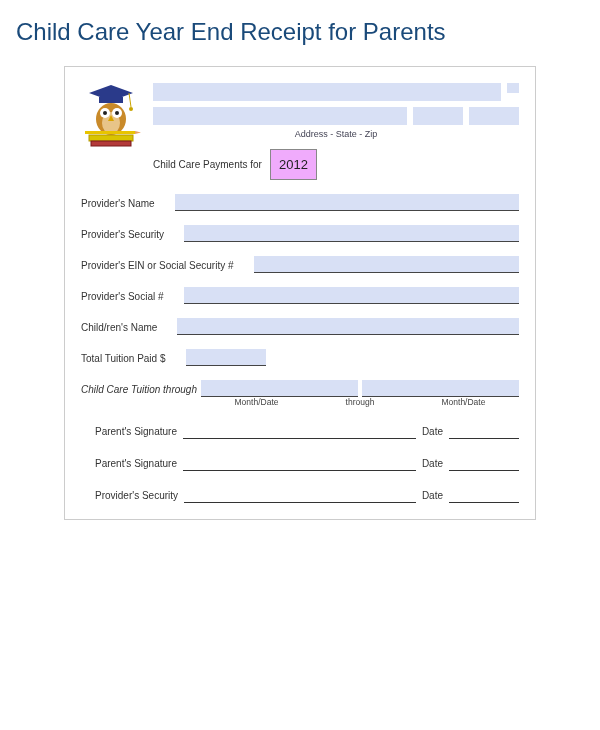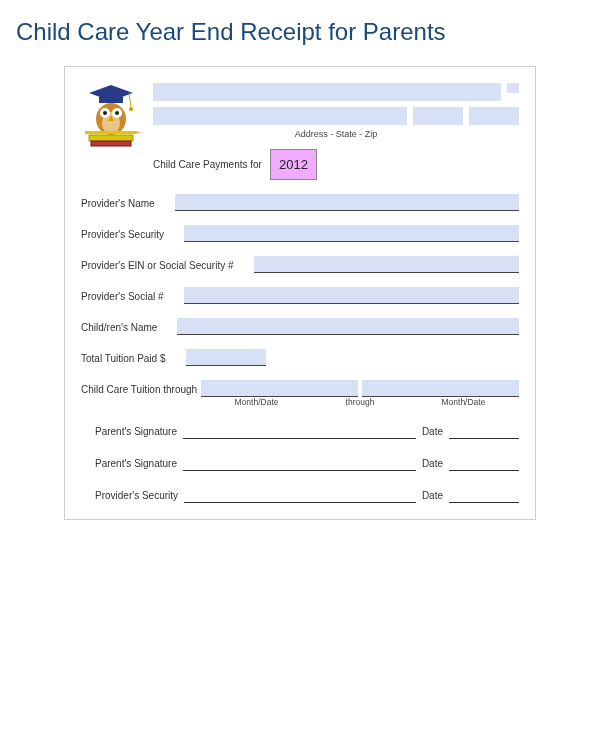--- a/index.html
+++ b/index.html
@@ -91,20 +91,21 @@
     height: 17px;
     background: #d8e0f5;
     border-bottom: 1px solid #444;
     flex: 0 0 auto;
   }
   .tuition-through {
     display: flex;
     align-items: flex-end;
     gap: 4px;
     margin: 14px 0 0 0;
+    font-style: italic;
   }
   .tuition-through .fill {
     height: 17px;
   }
   .sublabels {
     display: flex;
     font-size: 8.5px;
     color: #444;
     margin-left: 120px;
     gap: 0;

